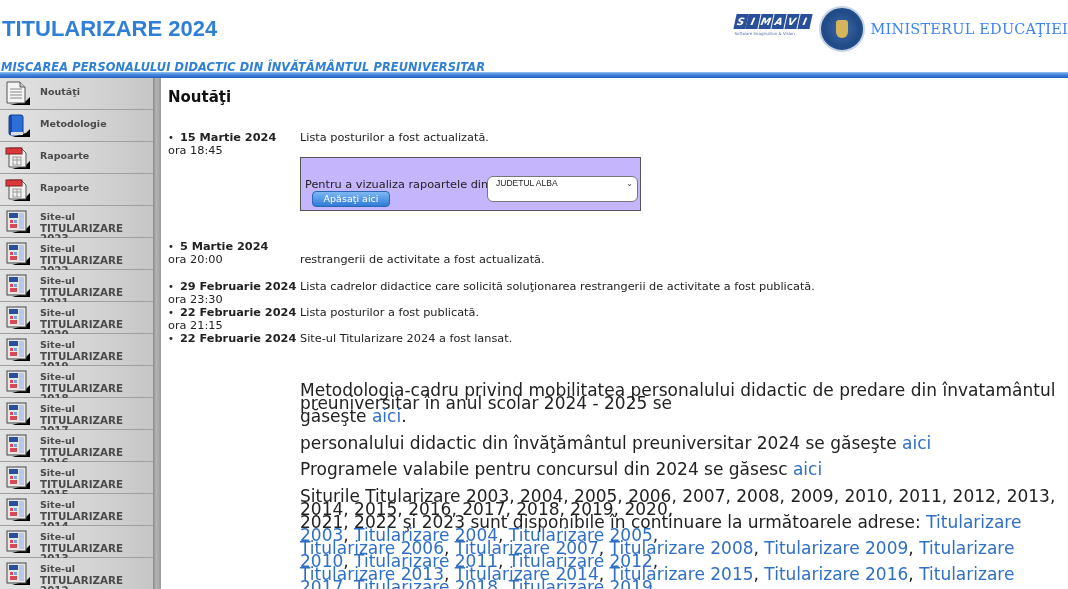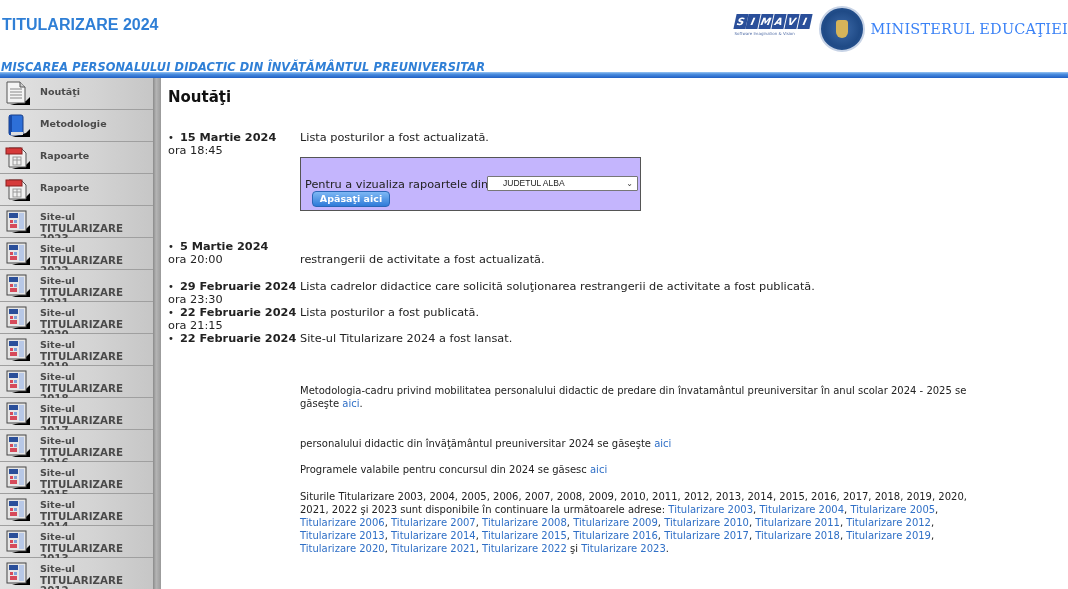--- a/index.html
+++ b/index.html
@@ -1,20 +1,20 @@
 <!DOCTYPE html>
 <html><head>
 <meta charset="utf-8">
 <style>
   * { box-sizing: border-box; }
   html, body { margin: 0; padding: 0; background: #fff; }
   body { width: 1068px; height: 589px; overflow: hidden; font-family: "DejaVu Sans", sans-serif; font-size: 12px; color: #222; position: relative; }
 
   .header { position: absolute; left: 0; top: 0; width: 1068px; height: 76px; }
-  .site-title { position: absolute; left: 2px; top: 16px; font-family: "Liberation Sans", sans-serif; font-weight: bold; font-size: 16px; color: #2f7fd6; }
+  .site-title { position: absolute; left: 2px; top: 16px; font-family: "Liberation Sans", sans-serif; font-weight: bold; font-size: 22px; color: #2f7fd6; }
   .site-subtitle { position: absolute; left: 1px; top: 60px; font-family: "DejaVu Sans", sans-serif; font-weight: bold; font-size: 11.4px; color: #2f7fd6; text-decoration: underline; letter-spacing: 0.1px; font-style: italic; }
   .header-rule { position: absolute; left: 0; top: 72px; width: 1068px; height: 6px; background: linear-gradient(#9bc6f2 0%, #4c8fe0 35%, #1f5fc4 100%); }
 
   .logos { position: absolute; right: 0; top: 4px; height: 50px; display: flex; align-items: center; }
   .simavi { width: 76px; height: 30px; position: relative; margin-right: 8px; }
   .simavi-word { display: flex; gap: 1px; }
   .simavi-word span { display: inline-block; width: 12px; height: 15px; background: #2a4f9a; color: #fff; font-family: "DejaVu Sans", sans-serif; font-weight: bold; font-style: italic; font-size: 10px; line-height: 15px; text-align: center; transform: skewX(-12deg); }
   .simavi-tag { font-size: 4px; color: #5570a8; margin-top: 2px; white-space: nowrap; }
   .crest { width: 46px; height: 46px; border-radius: 50%; background: radial-gradient(circle, #3d6aa8 0%, #1f4a86 60%, #2c5a99 100%); border: 2px solid #c7d3e6; position: relative; margin-right: 6px; }
   .crest::after { content: ""; position: absolute; left: 15px; top: 12px; width: 12px; height: 18px; background: #d6b45a; border-radius: 3px 3px 6px 6px; }
@@ -32,25 +32,25 @@
   .page-title { position: absolute; left: 0; top: 10px; font-size: 15px; font-weight: bold; color: #111; }
 
   .news { position: absolute; left: 0; }
   .news-date { position: absolute; left: 0; top: 0; width: 132px; font-size: 11.3px; line-height: 13px; white-space: nowrap; }
   .news-date .bullet { font-size: 10px; margin-right: 6px; }
   .news-date b { font-weight: bold; }
   .news-text { position: absolute; left: 132px; top: 0; font-size: 11.3px; line-height: 13px; white-space: nowrap; }
 
   .report-box { position: absolute; left: 132px; top: 79px; width: 341px; height: 54px; background: #c4b5fd; border: 1px solid #555; }
   .report-label { position: absolute; left: 4px; top: 20px; font-size: 11.3px; }
-  .report-select { position: absolute; left: 186px; top: 18px; width: 151px; height: 15px; border: 1px solid #777; border-radius: 1px; background: #fff; font-size: 8.5px; padding-left: 15px; line-height: 13px; font-family: "Liberation Sans", sans-serif; }
+  .report-select { position: absolute; left: 186px; top: 18px; width: 151px; height: 26px; border: 1px solid #777; border-radius: 6px; background: #fff; font-size: 8.5px; padding-left: 8px; line-height: 13px; font-family: "Liberation Sans", sans-serif; }
   .report-select .chev { position: absolute; right: 4px; top: 0px; font-size: 8px; color: #444; }
-  .report-button { position: absolute; left: 11px; top: 33px; width: 78px; height: 16px; border-radius: 4px; background: linear-gradient(#7fb8f4, #2f7bd9); border: 1px solid #2a67b8; color: #fff; font-size: 9.5px; font-weight: bold; text-align: center; line-height: 14px; }
-
-  .para { position: absolute; left: 132px; font-size: 10px; line-height: 13px; color: #222; }
+  .report-button { position: absolute; left: 11px; top: 33px; width: 78px; height: 16px; border-radius: 4px; background: linear-gradient(#7fb8f4, #2f7bd9); border: 1px solid #2a67b8; color: #fff; font-size: 9.5px; font-weight: normal; text-align: center; line-height: 14px; }
+
+  .para { position: absolute; left: 132px; font-size: 17px; line-height: 13px; color: #222; }
   .link { color: #2f6fc6; }
 </style>
 </head>
 <body>
 
 <div class="header">
   <div class="site-title">TITULARIZARE 2024</div>
   <div class="site-subtitle">MIŞCAREA PERSONALULUI DIDACTIC DIN ÎNVĂŢĂMÂNTUL PREUNIVERSITAR</div>
   <div class="logos">
     <div class="simavi">

